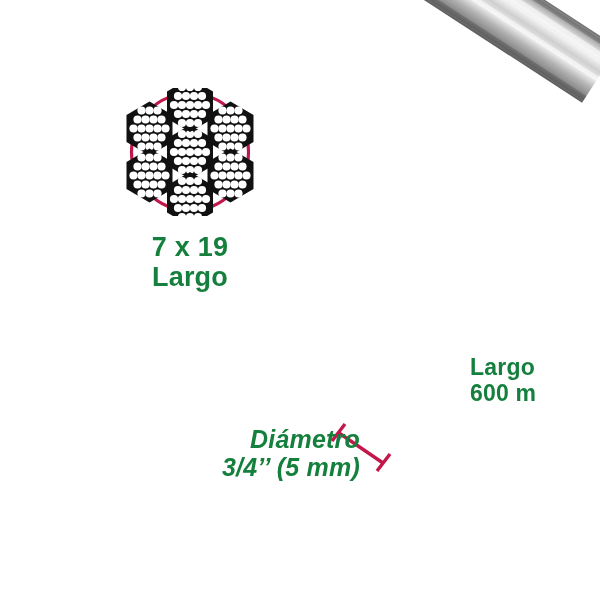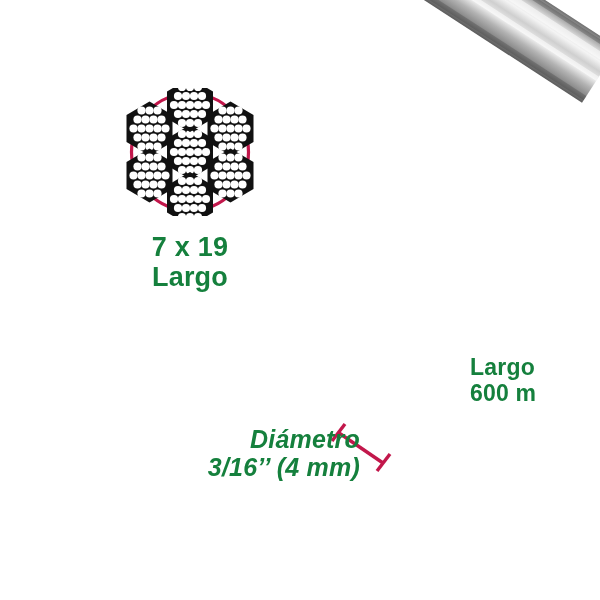--- a/index.html
+++ b/index.html
@@ -350,16 +350,16 @@
     <span class="label-line">Largo</span>
   </div>
 
   <div class="label-block" id="length-label">
     <span class="label-line">Largo</span>
     <span class="label-line">600 m</span>
   </div>
 
   <div class="label-block" id="diameter-label">
     <span class="label-line">Diámetro</span>
-    <span class="label-line">3/16’’ (4 mm)</span>
+    <span class="label-line">3/4’’ (5 mm)</span>
   </div>
 
 </div>
 
 </body></html>

